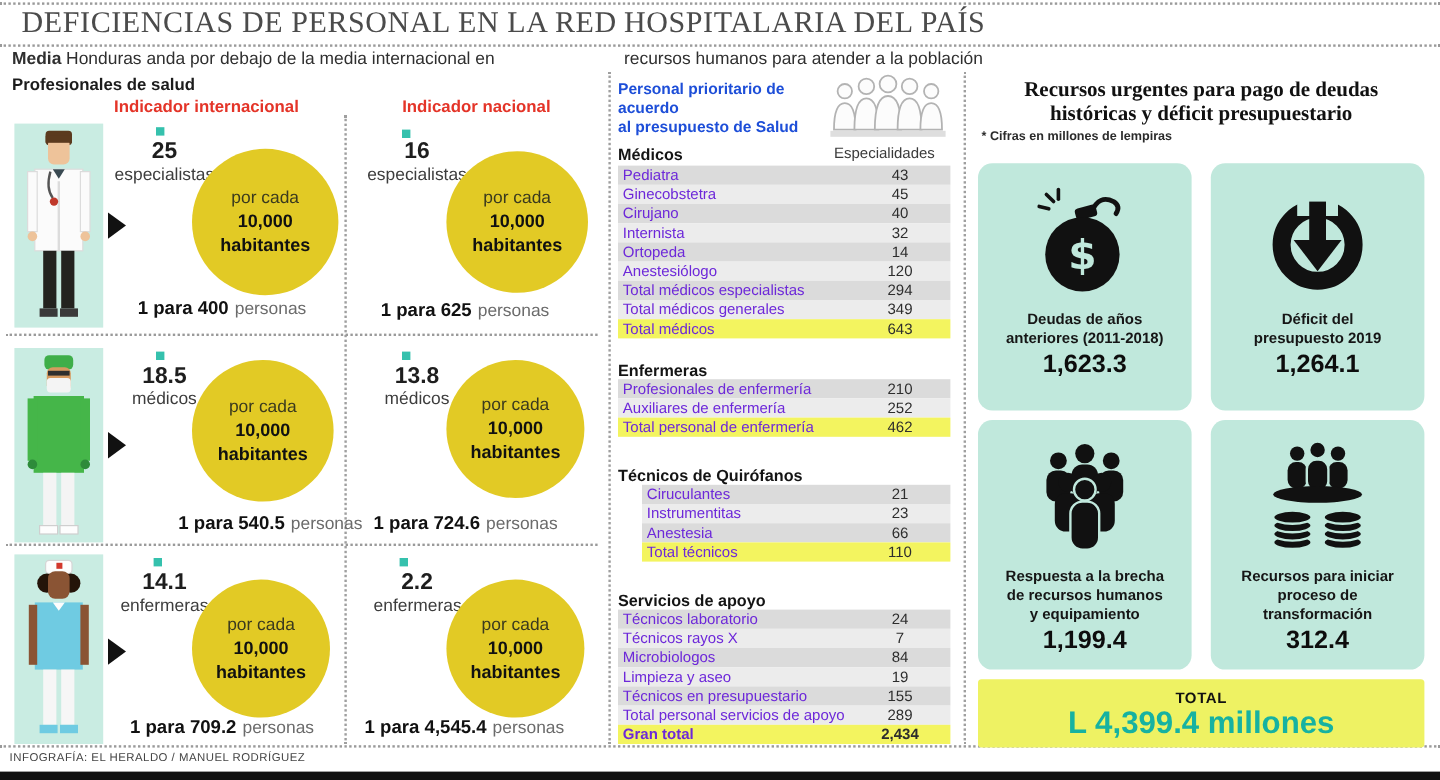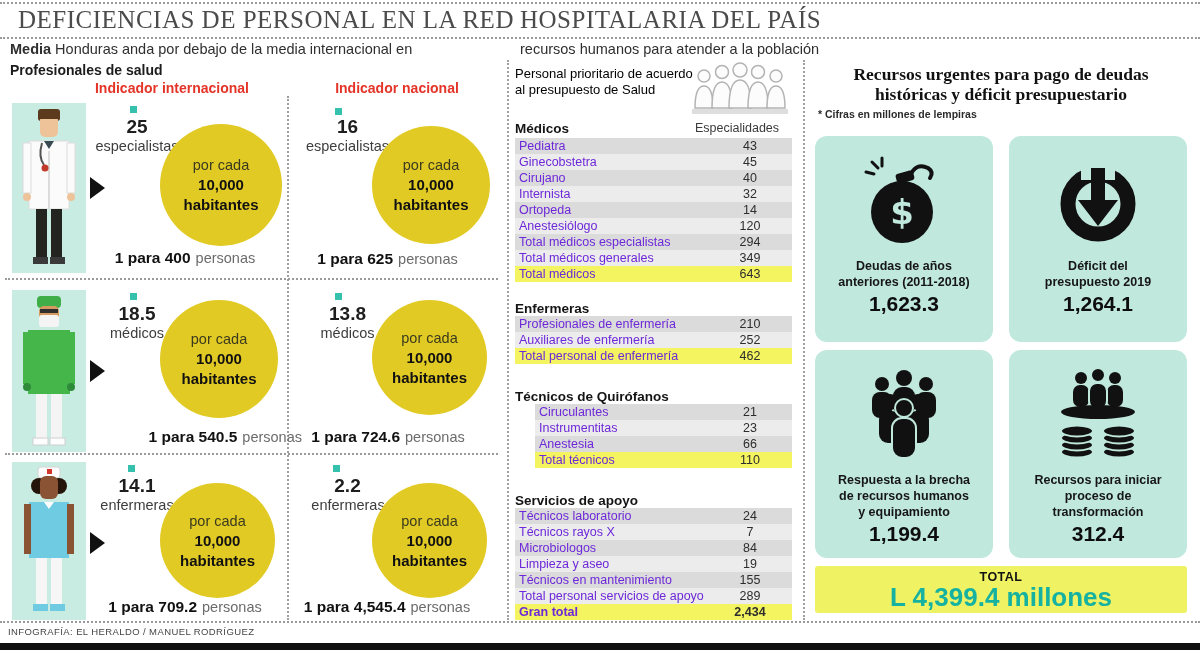--- a/index.html
+++ b/index.html
@@ -21,21 +21,21 @@
   .tealsq{position:absolute;width:7px;height:7px;background:#35c1ad;}
   .pval{position:absolute;font-size:19px;font-weight:bold;color:#1e1e1e;text-align:center;}
   .plab{position:absolute;font-size:14.5px;color:#3d3d3d;text-align:center;}
   .ycircle{position:absolute;border-radius:50%;background:#e2ca25;display:flex;
            flex-direction:column;align-items:center;justify-content:center;text-align:center;line-height:20px;}
   .ycircle .c1{font-size:14.5px;color:#3a3a1e;}
   .ycircle .c2{font-size:15px;font-weight:bold;color:#111;}
   .ratio{position:absolute;text-align:center;white-space:nowrap;}
   .ratio b{font-size:15.5px;color:#111;}
   .ratio .rsuf{font-size:14.5px;color:#6b6b6b;margin-left:5px;}
-  .mid-head{position:absolute;font-size:13px;font-weight:normal;color:#000000;line-height:16px;}
+  .mid-head{position:absolute;font-size:13px;font-weight:bold;color:#1d4ed8;line-height:16px;}
   .mid-head span{display:block;}
   .btable{position:absolute;left:515px;top:118px;width:277px;font-size:12.5px;}
   .thead{display:flex;justify-content:space-between;align-items:center;height:20px;}
   .tsec-title{font-size:13.5px;font-weight:bold;color:#141414;}
   .tcol-head{font-size:12.5px;color:#3a3a3a;width:110px;text-align:center;}
   .trows .trow:nth-child(odd){background:#dbdbdb;}
   .trows .trow:nth-child(even){background:#ececec;}
   .trow{display:flex;align-items:center;height:16px;}
   .trow.hl{background:#f3f45f !important;}
   .trow.hlb{background:#f3f45f !important;font-weight:bold;}
@@ -46,21 +46,21 @@
              font-family:"Liberation Serif",serif;font-weight:bold;font-size:17.5px;
              color:#111;line-height:20px;}
   .res-title span{display:block;}
   .res-note{position:absolute;font-size:10.5px;font-weight:bold;color:#2b2b2b;text-align:right;}
   .rbox{position:absolute;width:178px;background:#c0e8dc;border-radius:12px;
         display:flex;flex-direction:column;align-items:center;text-align:center;}
   .rbox .icon-wrap{height:112px;display:flex;align-items:center;justify-content:center;margin-top:10px;}
   .rbox .blabel{font-size:12.5px;font-weight:bold;color:#161616;line-height:16px;}
   .rbox .blabel span{display:block;}
   .rbox .bvalue{font-size:21px;font-weight:bold;color:#0d0d0d;margin-top:2px;}
-  .total-bar{position:absolute;left:815px;top:566px;width:372px;height:47px;background:#eef263;
+  .total-bar{position:absolute;left:815px;top:566px;width:372px;height:57px;background:#eef263;
              border-radius:3px;display:flex;flex-direction:column;align-items:center;justify-content:center;}
   .total-bar .tl{font-size:12.5px;font-weight:bold;color:#111;letter-spacing:.5px;}
   .total-bar .tv{font-size:26px;font-weight:bold;color:#16b2a1;line-height:26px;}
   .credit{position:absolute;left:8px;top:626px;font-size:9.5px;color:#454545;letter-spacing:.4px;}
   .blackbar{position:absolute;left:0;right:0;top:643px;height:7px;background:#101010;}
 </style>
 </head>
 <body>
 
 <div class="canvas">
@@ -314,21 +314,21 @@
         </div>
       <div class="trow">
           <span class="tlabel">Microbiologos</span>
           <span class="tval">84</span>
         </div>
       <div class="trow">
           <span class="tlabel">Limpieza y aseo</span>
           <span class="tval">19</span>
         </div>
       <div class="trow">
-          <span class="tlabel">Técnicos en mantenimiento</span>
+          <span class="tlabel">Técnicos en presupuestario</span>
           <span class="tval">155</span>
         </div>
       <div class="trow">
           <span class="tlabel">Total personal servicios de apoyo</span>
           <span class="tval">289</span>
         </div>
       <div class="trow hlb">
           <span class="tlabel">Gran total</span>
           <span class="tval">2,434</span>
         </div>

